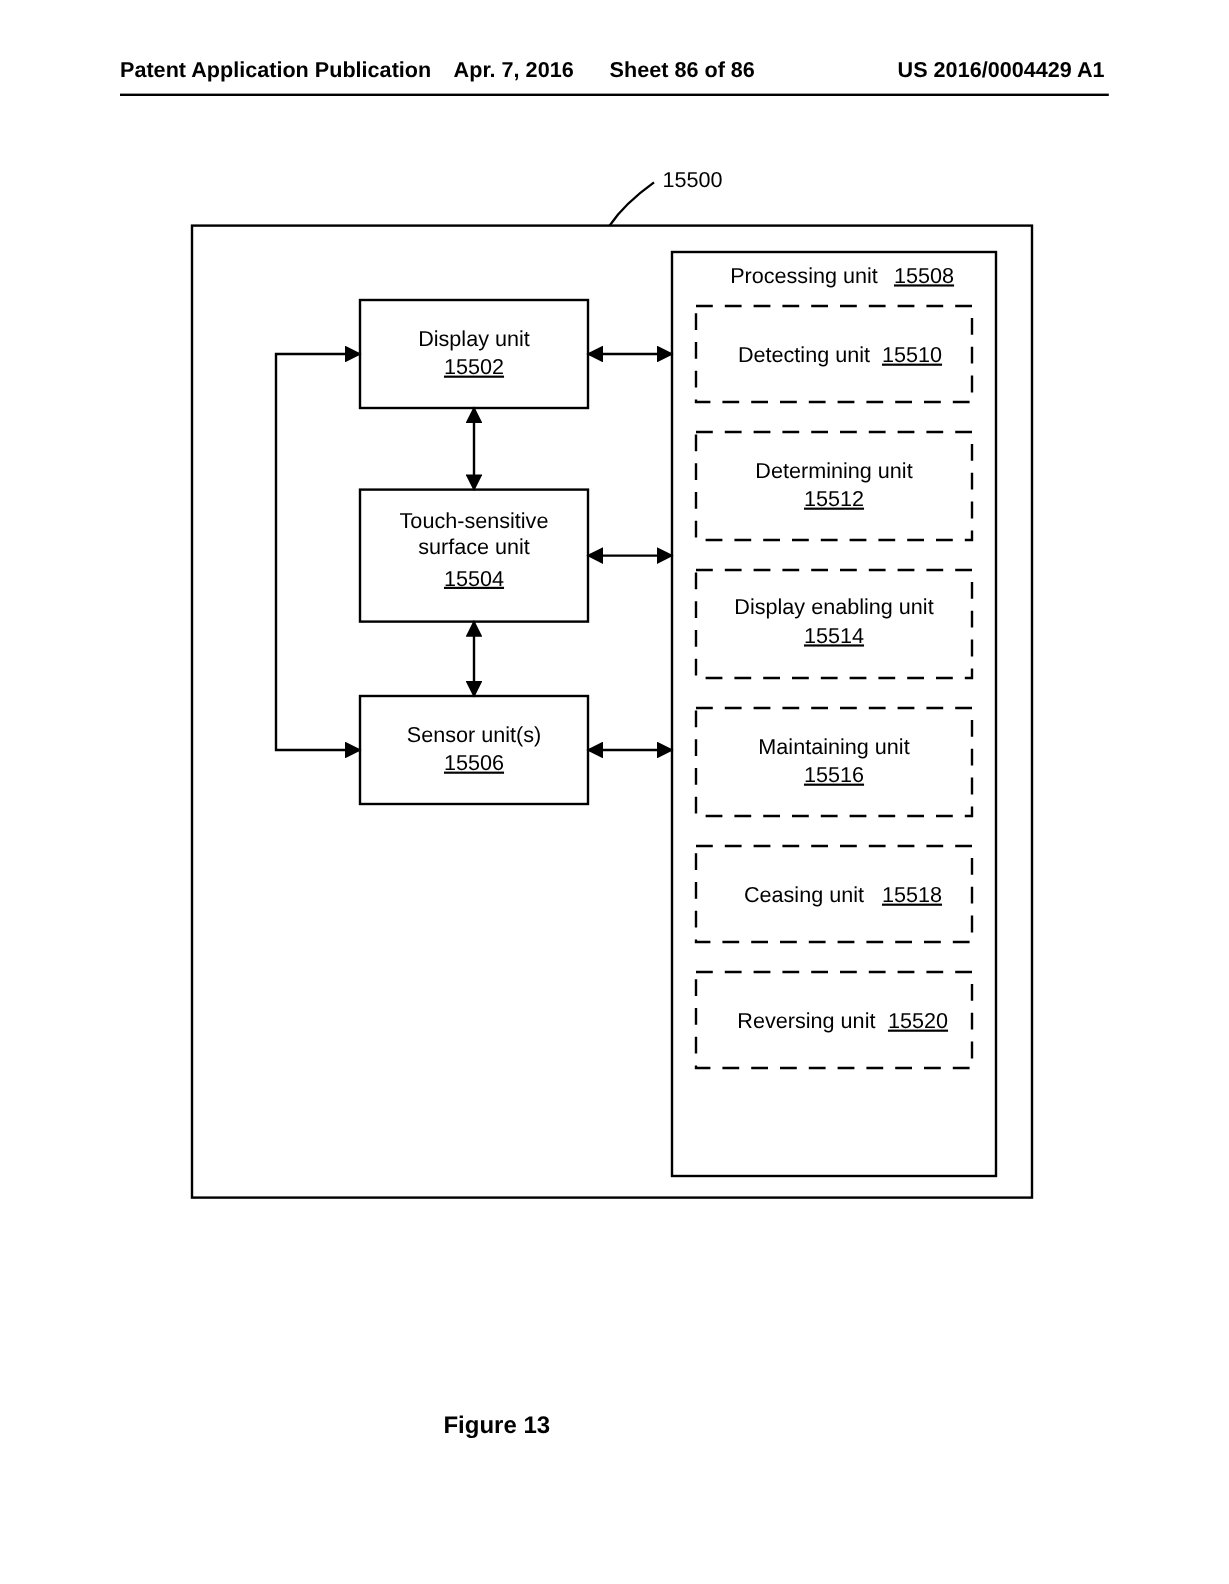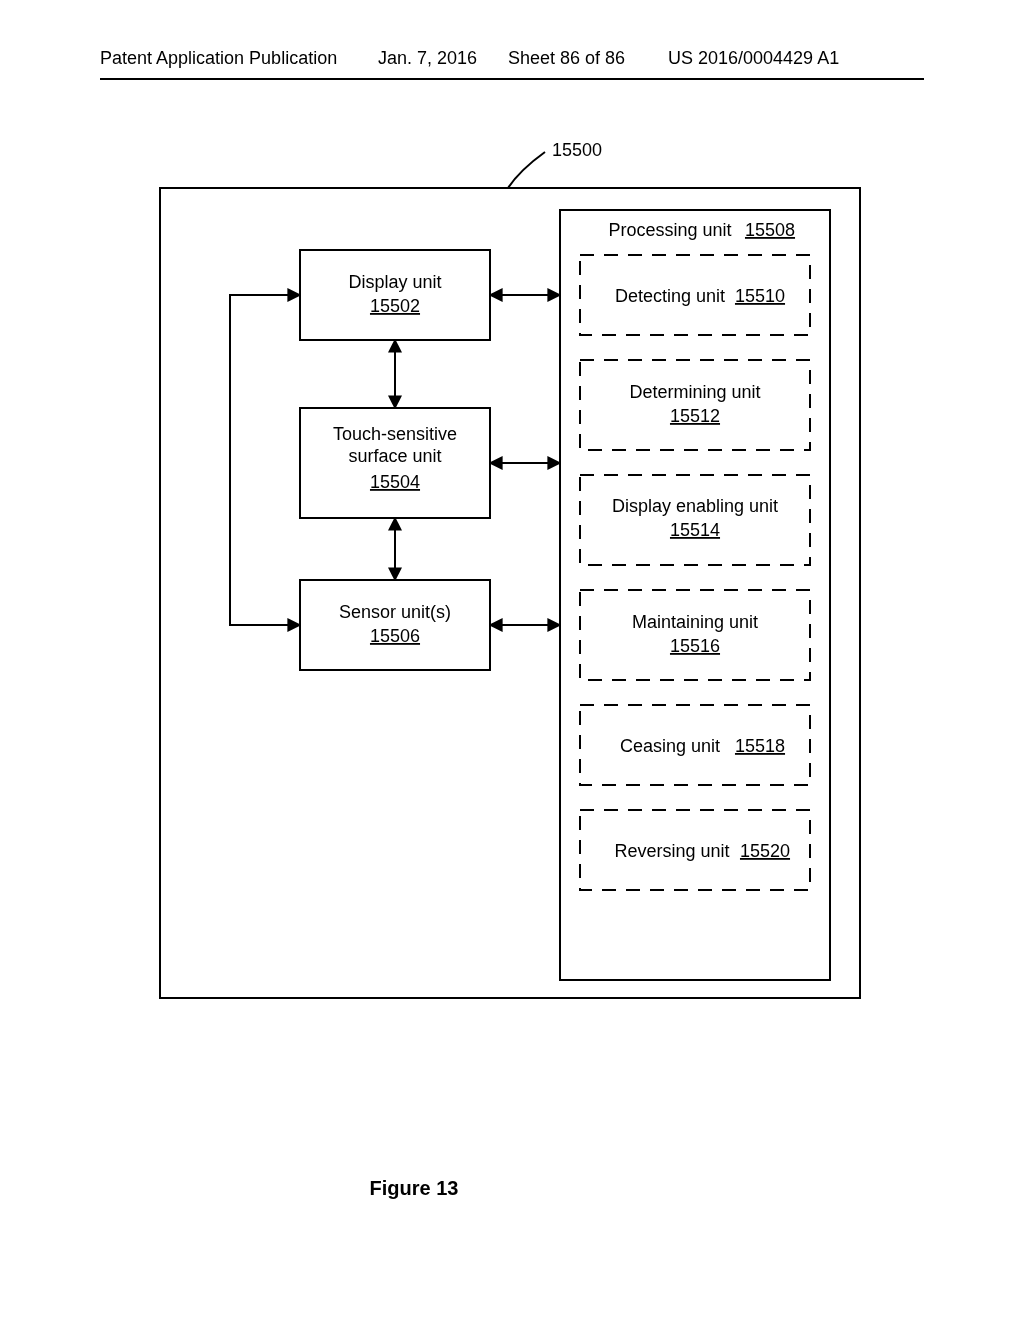--- a/index.html
+++ b/index.html
@@ -20,26 +20,26 @@
     position: absolute;
     left: 100px;
     right: 100px;
     top: 78px;
     border-top: 2px solid #000;
   }
   .header-text {
     position: absolute;
     top: 48px;
     font-size: 18px;
-    font-weight: normal;
+    font-weight: bold;
   }
   .header-left { left: 100px; }
   .header-mid  { left: 378px; }
   .header-sheet{ left: 508px; }
-  .header-right{ left: 668px; }
+  .header-right{ left: 748px; }
 
   .diagram {
     position: absolute;
     left: 100px;
     right: 100px;
     top: 140px;
     bottom: 200px;
     text-decoration: underline;
   }
   .figcaption {
@@ -53,21 +53,21 @@
   svg { display: block; }
   .box-text { font-size: 18px; text-anchor: middle; }
   .box-ref  { font-size: 18px; text-anchor: middle; text-decoration: underline; }
   .ref-label{ font-size: 18px; }
 </style>
 </head>
 <body>
 
 <div class="page">
   <div class="header-text header-left">Patent Application Publication</div>
-  <div class="header-text header-mid">Jan. 7, 2016</div>
+  <div class="header-text header-mid">Apr. 7, 2016</div>
   <div class="header-text header-sheet">Sheet 86 of 86</div>
   <div class="header-text header-right">US 2016/0004429 A1</div>
   <div class="header-rule"></div>
 
   <div class="diagram">
     <svg width="824" height="900" viewBox="0 0 824 900">
       <defs>
         <marker id="arrow" viewBox="0 0 10 10" refX="9" refY="5" markerWidth="7" markerHeight="7" orient="auto-start-reverse">
           <path d="M 0 0 L 10 5 L 0 10 z" fill="#000"></path>
         </marker>

